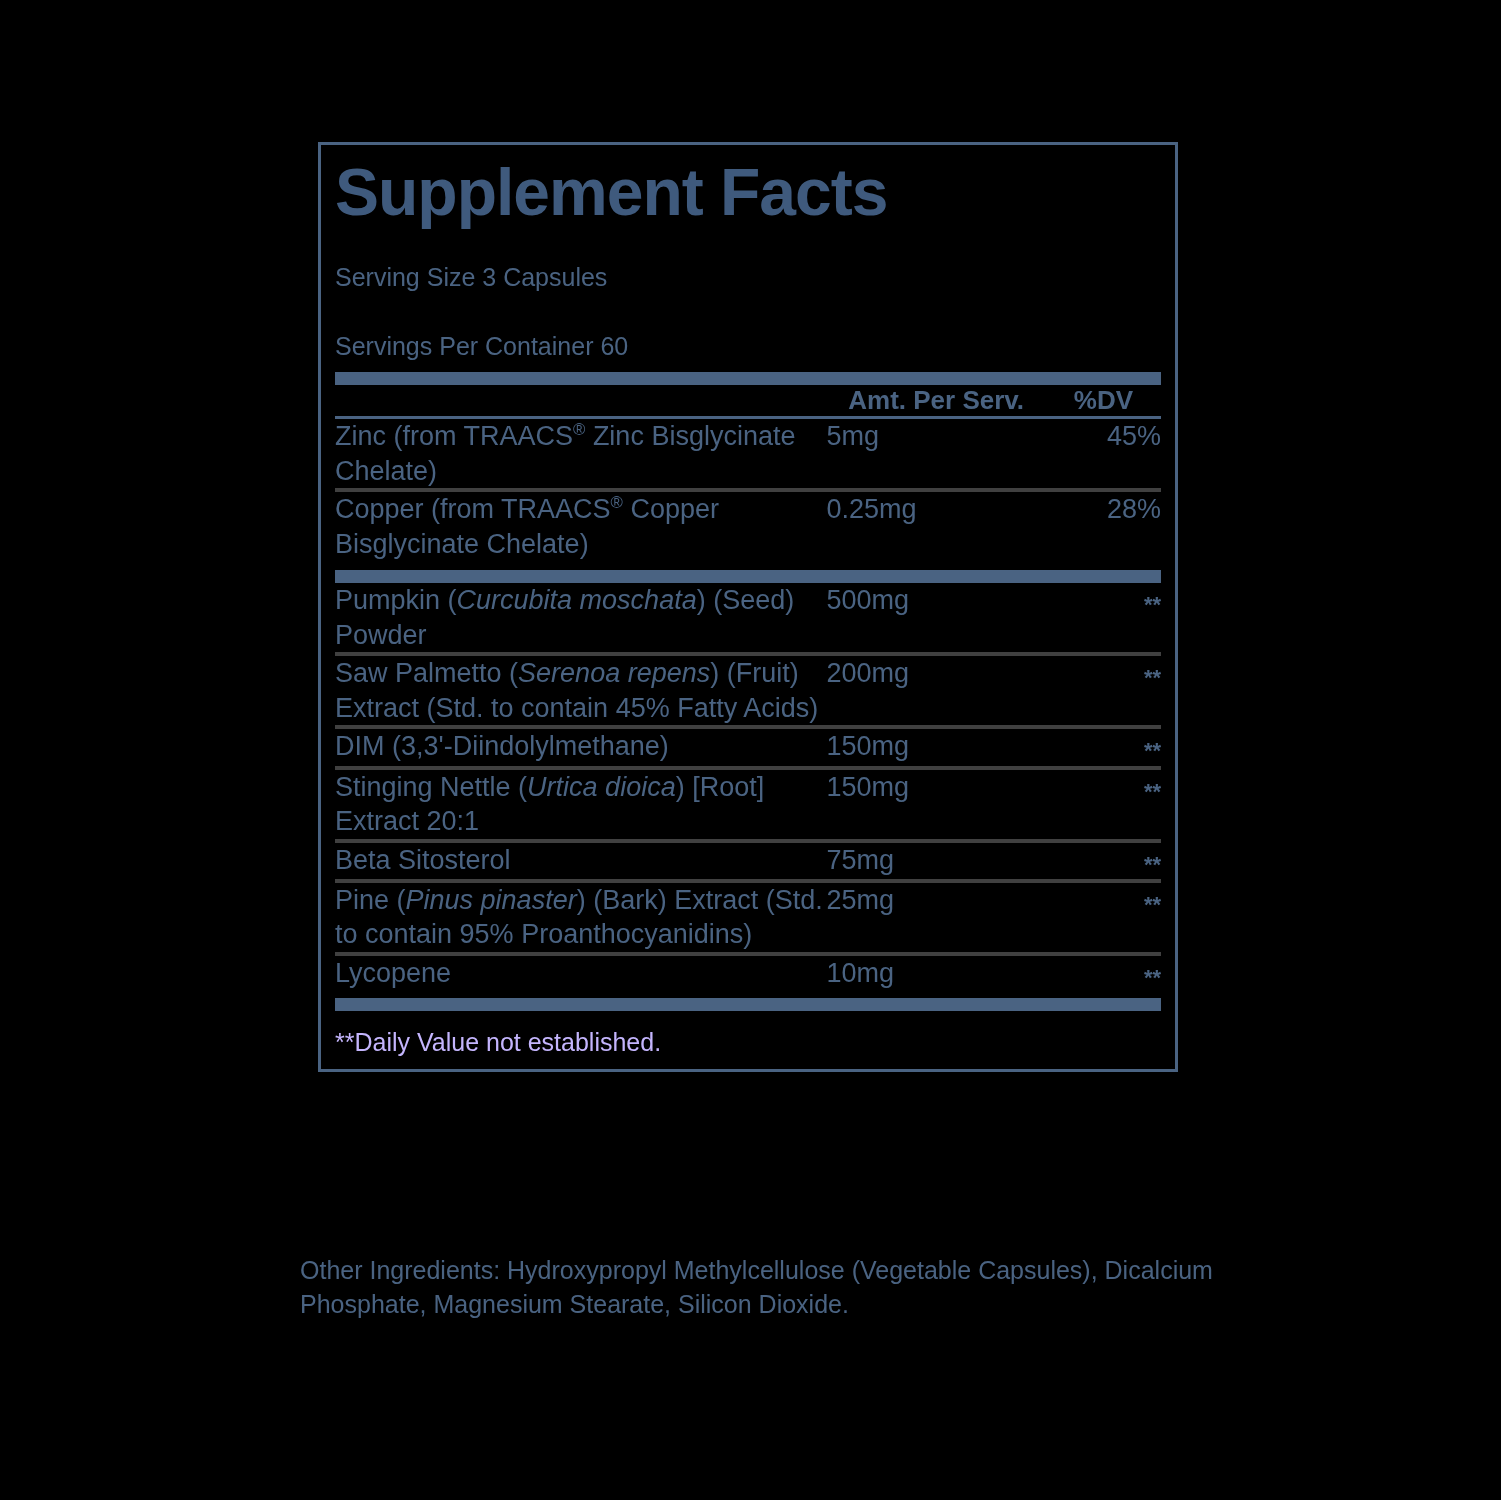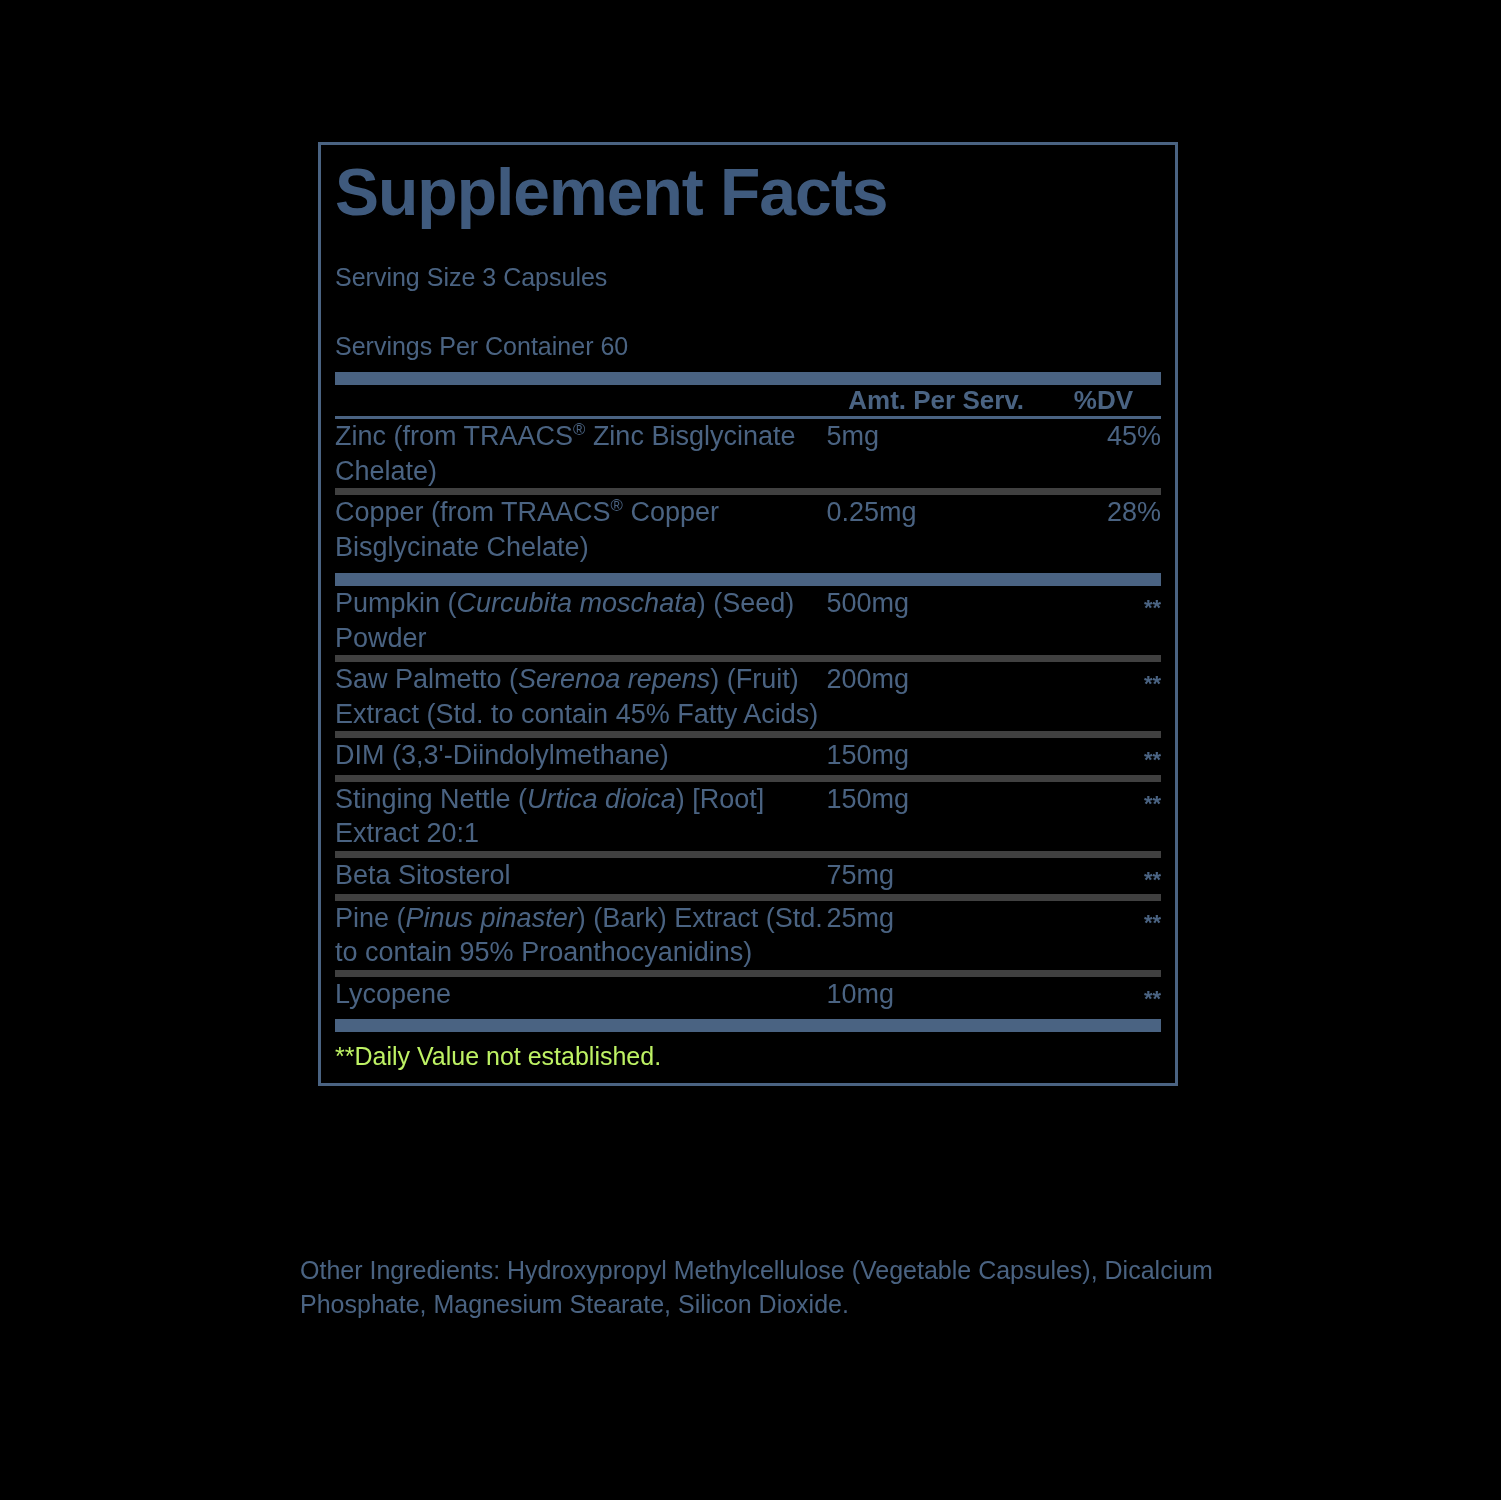--- a/index.html
+++ b/index.html
@@ -72,31 +72,31 @@
     font-weight: bold;
     padding: 7px 0 8px 0;
     border-bottom: 3px solid #4a6382;
   }
   .hdr-row th.blank { border-bottom: 3px solid #4a6382; }
 
   .row td {
     font-size: 27px;
     line-height: 1.28;
     padding: 6px 0 6px 0;
-    border-bottom: 7px solid #404040;
+    border-bottom: 4px solid #404040;
   }
   .row.last-group td { border-bottom: none; margin-top: 19px; }
   .row td.amt { text-align: left; padding-right: 38px; white-space: nowrap; }
   .row td.dv  { text-align: right; white-space: nowrap; }
   .row td.dv.dagger { font-size: 22px; font-weight: bold; vertical-align: top; padding-top: 8px;}
   em { font-style: italic; }
   .footnote {
-    color: #bef264;
+    color: #c4b5fd;
     font-size: 25px;
-    padding-top: 8px;
+    padding-top: 15px;
     line-height: 1.3;
   }
   .other-ing {
     position: absolute;
     left: 300px;
     top: 1213px;
     width: 930px;
     color: #4a6382;
     font-size: 25px;
     line-height: 1.36;

